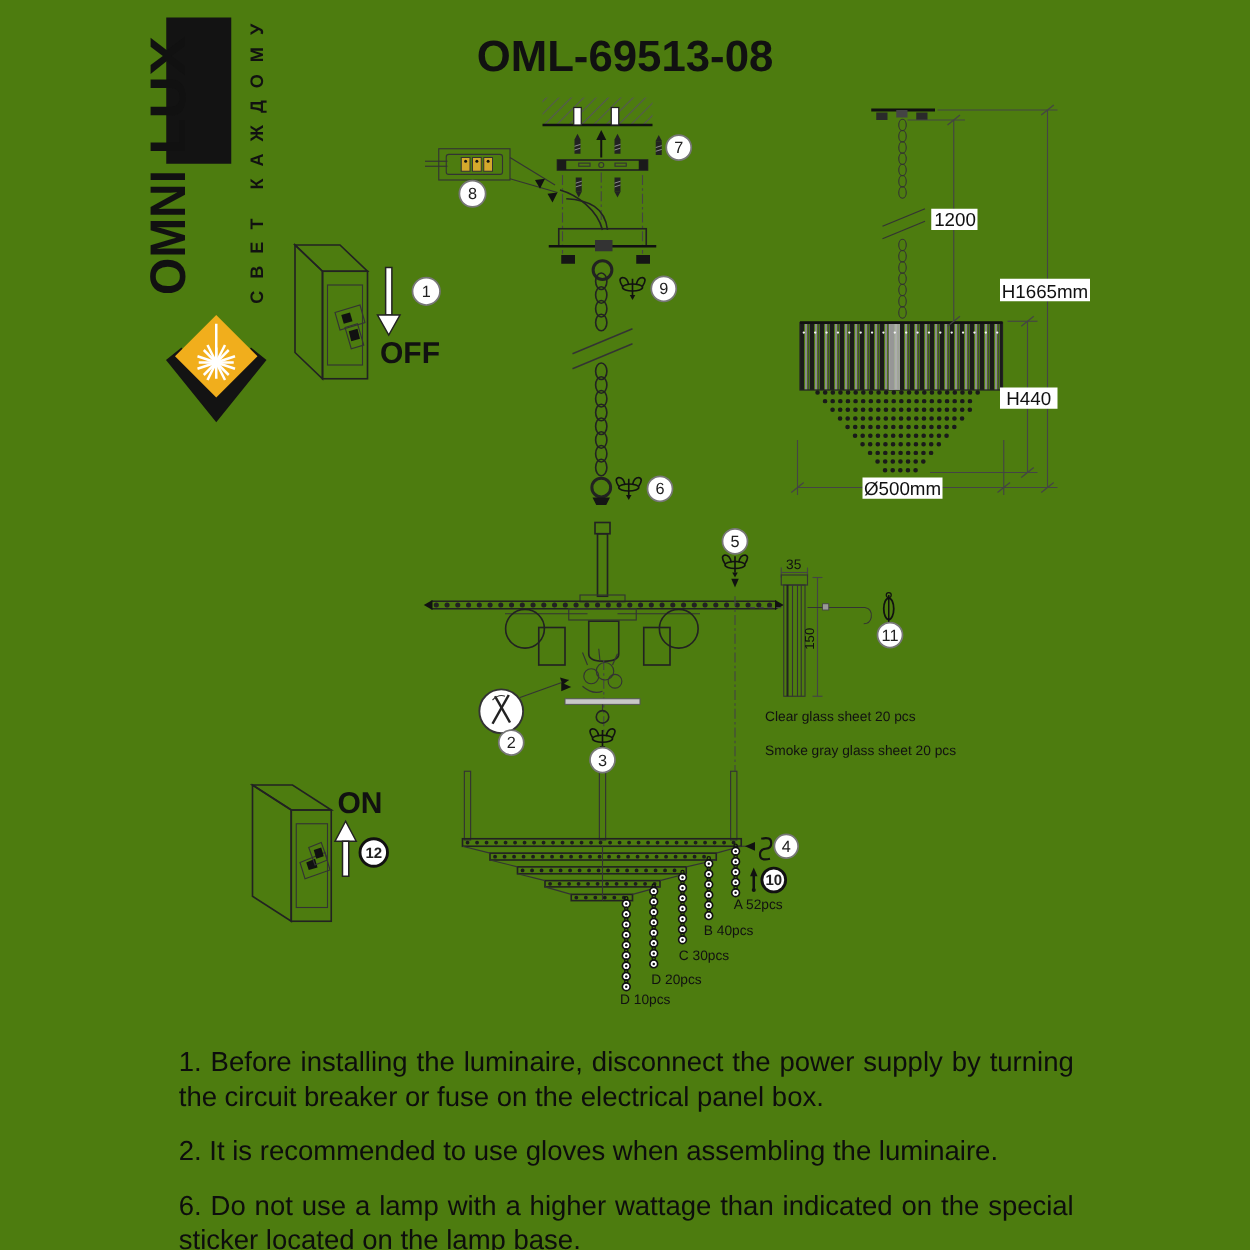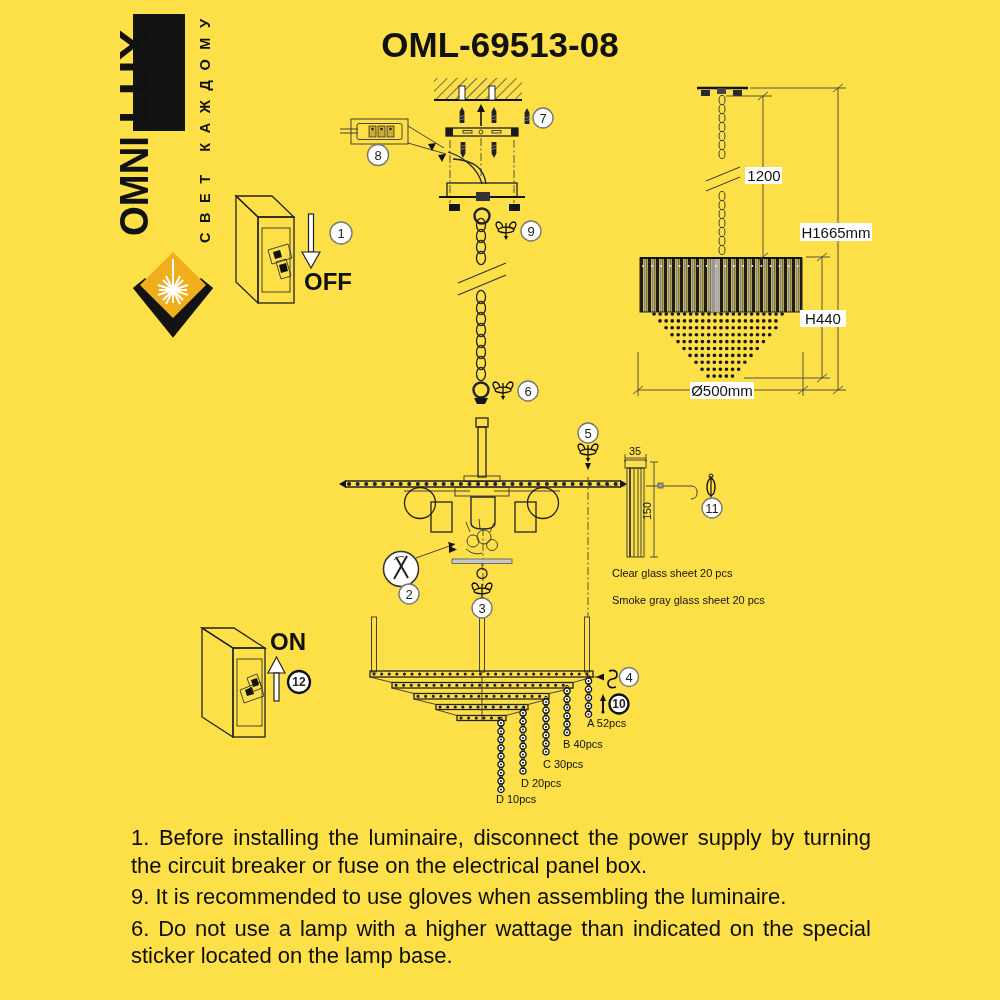--- a/index.html
+++ b/index.html
@@ -1,33 +1,33 @@
 <!DOCTYPE html>
 <html><head>
 <meta charset="utf-8">
 <style>
   html,body{margin:0;padding:0;background:#fff;}
-  .page{position:relative;width:1000px;height:1000px;background:#fde047;overflow:hidden;
+  .page{position:relative;width:1000px;height:1000px;background:#4d7c0f;overflow:hidden;
         font-family:"Liberation Sans",sans-serif;}
   svg{position:absolute;left:0;top:0;}
   svg text{font-family:"Liberation Sans",sans-serif;fill:#111;}
   .ln{stroke:#222;fill:none;stroke-width:1.3;}
   .thin{stroke:#333;fill:none;stroke-width:0.9;}
   .dim{stroke:#444;fill:none;stroke-width:0.9;}
   .dd{stroke:#444;fill:none;stroke-width:0.9;stroke-dasharray:8 2.5 2 2.5;}
   .dot-row{stroke:#1d1d1d;fill:none;stroke-linecap:round;}
   .co circle{fill:#fff;stroke:#777;stroke-width:1.4;}
   .co text{font-size:13px;text-anchor:middle;fill:#222;}
   .co.bold circle{stroke:#111;stroke-width:2.3;}
   .co.bold text{font-weight:bold;font-size:12px;}
   .dimtext{font-size:15px;}
   .smalltext{font-size:11px;}
   .instructions{position:absolute;left:127px;top:820px;width:748px;
     font-size:22px;line-height:27.5px;color:#0d0d0d;text-align:justify;}
-  .instructions p{margin:4px;}
+  .instructions p{margin:16px;}
 </style>
 </head>
 <body>
 <div class="page">
 
 <svg id="diagram" viewBox="0 0 1000 1000" width="1000" height="1000">
 <defs>
   <pattern id="hatch" width="7" height="7" patternUnits="userSpaceOnUse" patternTransform="rotate(45)">
     <line x1="0" y1="0" x2="0" y2="7" stroke="#555" stroke-width="1.7"></line>
   </pattern>
@@ -458,17 +458,17 @@
         </g>
   <g class="co bold" transform="translate(299,682)">
           <circle r="11"></circle>
           <text y="4">12</text>
         </g>
 </g>
 </svg>
 
 <div class="instructions">
   <p>1. Before installing the luminaire, disconnect the power supply by turning the circuit breaker or fuse on the electrical panel box.</p>
-  <p>9. It is recommended to use gloves when assembling the luminaire.</p>
+  <p>2. It is recommended to use gloves when assembling the luminaire.</p>
   <p>6. Do not use a lamp with a higher wattage than indicated on the special sticker located on the lamp base.</p>
 </div>
 
 </div>
 
 </body></html>

